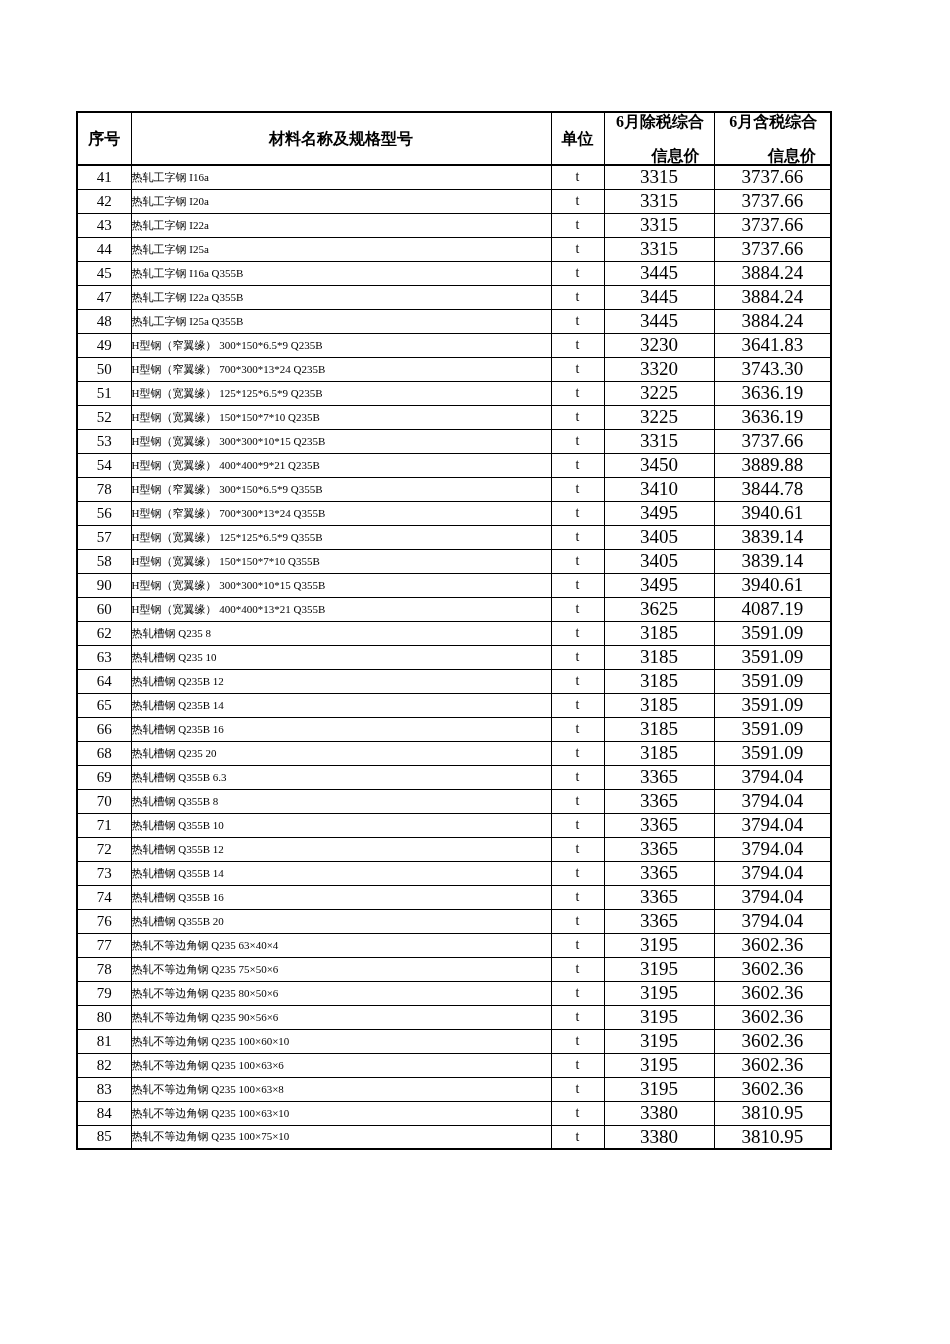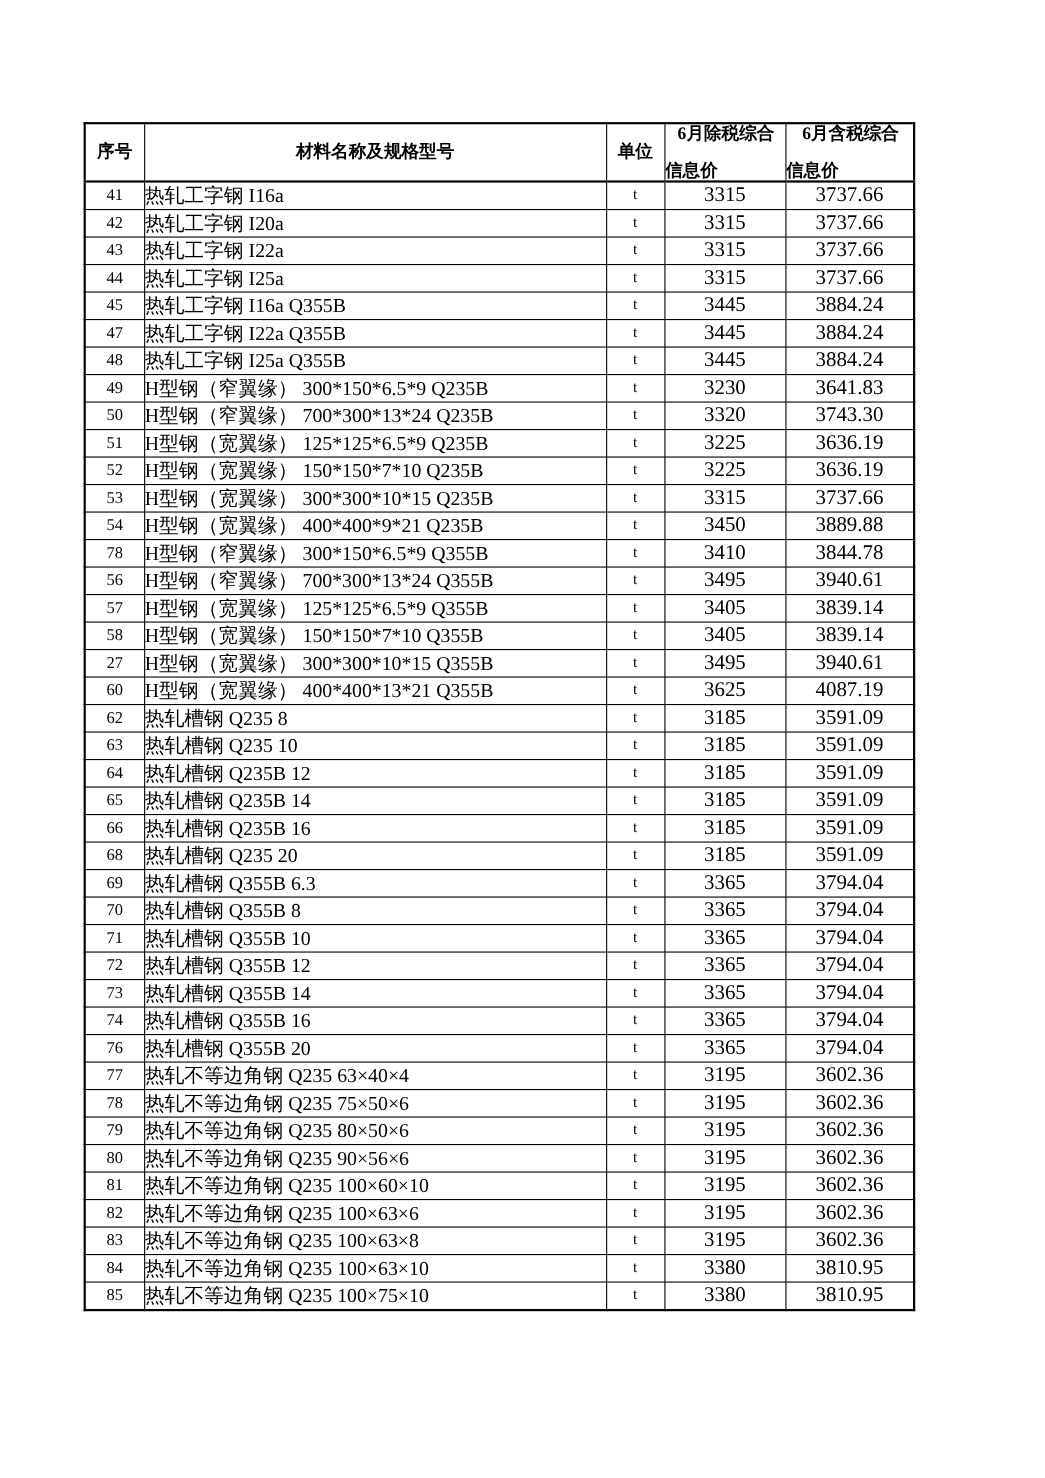--- a/index.html
+++ b/index.html
@@ -43,32 +43,32 @@
   .price-table tbody tr {
     height: 24px;
   }
   .hdr-line1 {
     display: block;
     text-align: center;
     padding-left: 2px;
   }
   .hdr-line2 {
     display: block;
-    text-align: left;
+    text-align: right;
     padding-right: 14px;
     margin-top: 16px;
   }
   .c-no {
     text-align: center;
     font-size: 15px;
   }
   .c-name {
     text-align: left;
     padding-left: 4px;
-    font-size: 18px;
+    font-size: 11px;
   }
   .c-unit {
     text-align: center;
     font-size: 14px;
   }
   .c-price {
     text-align: center;
     font-size: 19px;
   }
 </style>
@@ -231,21 +231,21 @@
 
   <tr>
     <td class="c-no">58</td>
     <td class="c-name">H型钢（宽翼缘） 150*150*7*10 Q355B</td>
     <td class="c-unit">t</td>
     <td class="c-price">3405</td>
     <td class="c-price">3839.14</td>
   </tr>
 
   <tr>
-    <td class="c-no">27</td>
+    <td class="c-no">90</td>
     <td class="c-name">H型钢（宽翼缘） 300*300*10*15 Q355B</td>
     <td class="c-unit">t</td>
     <td class="c-price">3495</td>
     <td class="c-price">3940.61</td>
   </tr>
 
   <tr>
     <td class="c-no">60</td>
     <td class="c-name">H型钢（宽翼缘） 400*400*13*21 Q355B</td>
     <td class="c-unit">t</td>

